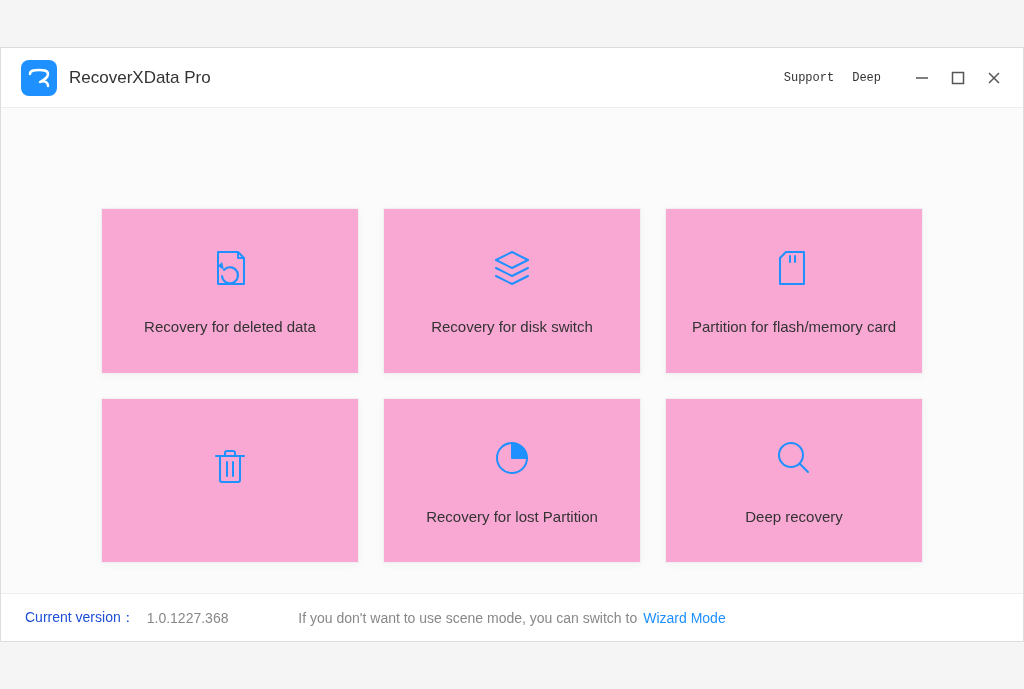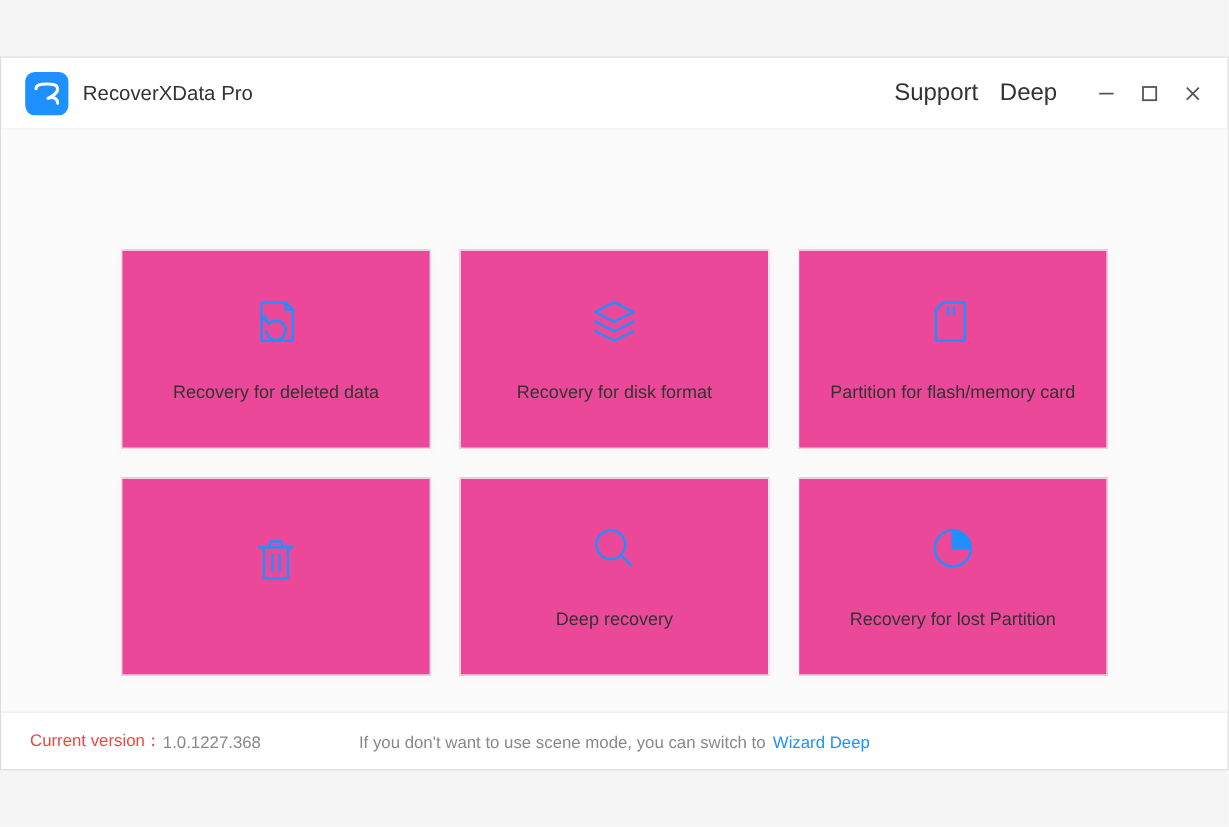--- a/index.html
+++ b/index.html
@@ -43,23 +43,24 @@
       color: #333;
       font-weight: 500;
     }
     .titlebar-right {
       margin-left: auto;
       display: flex;
       align-items: center;
       gap: 18px;
     }
     .titlebar-link {
-      font-size: 20px;
+      font-size: 12px;
       color: #333;
       cursor: pointer;
+      font-family: Liberation Mono, monospace;
     }
     .win-controls {
       display: flex;
       gap: 18px;
       margin-left: 14px;
     }
     .win-btn {
       width: 18px;
       height: 18px;
       cursor: pointer;
@@ -78,21 +79,21 @@
     }
     .grid {
       display: grid;
       grid-template-columns: repeat(3, 1fr);
       grid-template-rows: repeat(2, 1fr);
       gap: 24px;
       flex: 1;
       max-height: 400px;
     }
     .card {
-      background: #ec4899;
+      background: #f9a8d4;
       border: 1px solid #f0f0f0;
       box-shadow: 0 2px 8px rgba(0,0,0,0.04);
       display: flex;
       flex-direction: column;
       align-items: center;
       justify-content: center;
       cursor: pointer;
       padding: 20px;
     }
     .card-icon {
@@ -107,22 +108,22 @@
     }
     .footer {
       height: 48px;
       display: flex;
       align-items: center;
       padding: 0 24px;
       border-top: 1px solid #eee;
       font-size: 14px;
       color: #666;
     }
-    .footer-version-label { color: #ef4444; }
-    .footer-version-value { color: #888; margin-left: 1px; }
+    .footer-version-label { color: #1d4ed8; }
+    .footer-version-value { color: #888; margin-left: 12px; }
     .footer-center {
       position: absolute;
       left: 50%;
       transform: translateX(-50%);
       display: flex;
       align-items: center;
       gap: 6px;
     }
     .footer-hint { color: #888; }
     .footer-link { color: #1e90ff; cursor: pointer; }
@@ -178,21 +179,21 @@
       </div>
 
       <div class="card">
         <div class="card-icon">
           <svg viewBox="0 0 44 44" fill="none" stroke="currentColor" stroke-width="2" stroke-linecap="round" stroke-linejoin="round">
             <polygon points="22,6 38,14 22,22 6,14"></polygon>
             <polyline points="6,22 22,30 38,22"></polyline>
             <polyline points="6,30 22,38 38,30"></polyline>
           </svg>
         </div>
-        <div class="card-label">Recovery for disk format</div>
+        <div class="card-label">Recovery for disk switch</div>
       </div>
 
       <div class="card">
         <div class="card-icon">
           <svg viewBox="0 0 44 44" fill="none" stroke="currentColor" stroke-width="2" stroke-linecap="round" stroke-linejoin="round">
             <path d="M14 6 h18 v32 h-24 v-26 z"></path>
             <line x1="18" y1="10" x2="18" y2="16"></line>
             <line x1="23" y1="10" x2="23" y2="16"></line>
           </svg>
         </div>
@@ -207,42 +208,42 @@
             <path d="M17 12 v-3 a2 2 0 0 1 2 -2 h6 a2 2 0 0 1 2 2 v3"></path>
             <line x1="19" y1="18" x2="19" y2="32"></line>
             <line x1="25" y1="18" x2="25" y2="32"></line>
           </svg>
         </div>
       </div>
 
       <div class="card">
         <div class="card-icon">
           <svg viewBox="0 0 44 44" fill="none" stroke="currentColor" stroke-width="2" stroke-linecap="round" stroke-linejoin="round">
-            <circle cx="19" cy="19" r="12"></circle>
-            <line x1="28" y1="28" x2="36" y2="36"></line>
-          </svg>
-        </div>
-        <div class="card-label">Deep recovery</div>
-      </div>
-
-      <div class="card">
-        <div class="card-icon">
-          <svg viewBox="0 0 44 44" fill="none" stroke="currentColor" stroke-width="2" stroke-linecap="round" stroke-linejoin="round">
             <circle cx="22" cy="22" r="15"></circle>
             <path d="M22 7 v15 h15"></path>
             <path d="M22 7 A15 15 0 0 1 37 22 L22 22 z" fill="currentColor" stroke="none"></path>
           </svg>
         </div>
         <div class="card-label">Recovery for lost Partition</div>
+      </div>
+
+      <div class="card">
+        <div class="card-icon">
+          <svg viewBox="0 0 44 44" fill="none" stroke="currentColor" stroke-width="2" stroke-linecap="round" stroke-linejoin="round">
+            <circle cx="19" cy="19" r="12"></circle>
+            <line x1="28" y1="28" x2="36" y2="36"></line>
+          </svg>
+        </div>
+        <div class="card-label">Deep recovery</div>
       </div>
 
     </div>
   </div>
 
   <div class="footer">
     <span class="footer-version-label">Current version：</span>
     <span class="footer-version-value">1.0.1227.368</span>
     <div class="footer-center">
       <span class="footer-hint">If you don't want to use scene mode, you can switch to</span>
-      <span class="footer-link">Wizard Deep</span>
+      <span class="footer-link">Wizard Mode</span>
     </div>
   </div>
 </div>
 
 </body></html>

